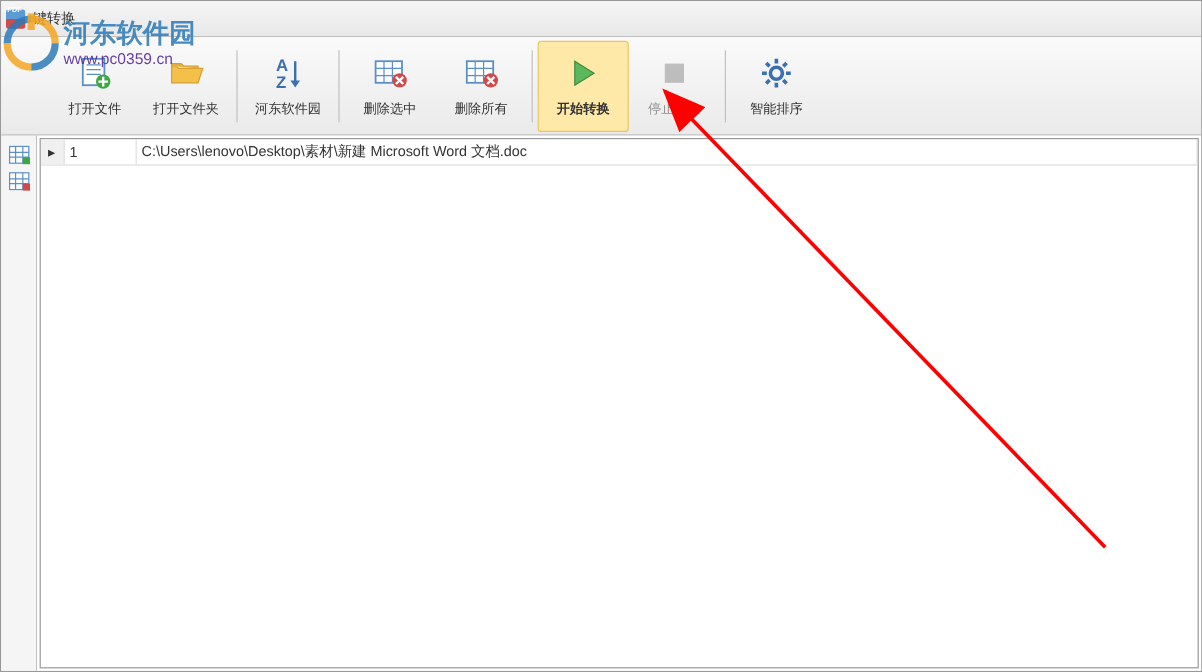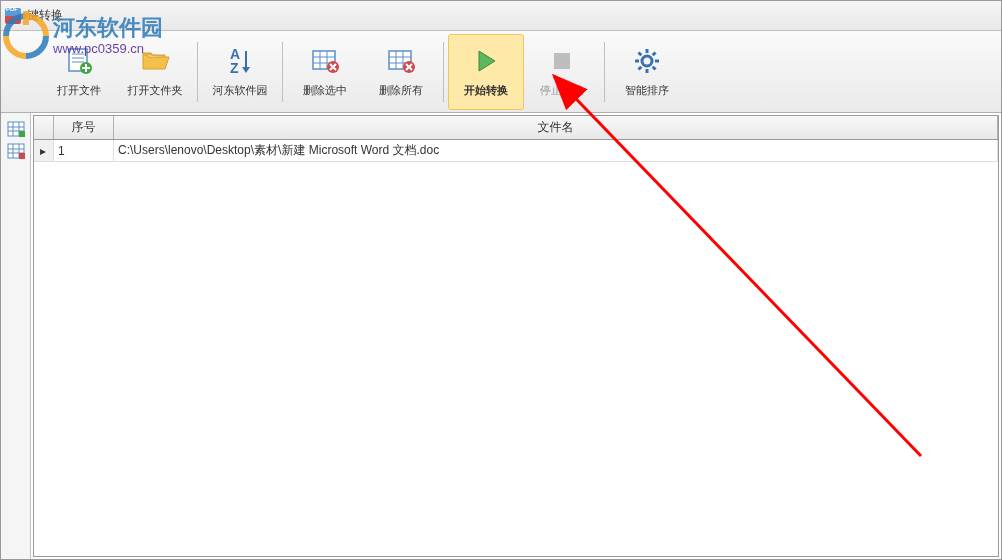--- a/index.html
+++ b/index.html
@@ -367,25 +367,20 @@
         <line x1="1" y1="10" x2="17" y2="10" stroke="#5a8fc7" stroke-width="1"></line>
         <line x1="6" y1="1" x2="6" y2="15" stroke="#5a8fc7" stroke-width="1"></line>
         <line x1="12" y1="1" x2="12" y2="15" stroke="#5a8fc7" stroke-width="1"></line>
         <rect x="12" y="10" width="6" height="6" fill="#d04a4a"></rect>
       </svg>
     </div>
   </div>
 
   <div class="main-content">
     <div class="table-container">
-      <div class="table-header">
-        <div class="th th-row-marker"></div>
-        <div class="th th-seq">序号</div>
-        <div class="th th-filename">文件名</div>
-      </div>
       <div class="table-row">
         <div class="td td-row-marker">▸</div>
         <div class="td td-seq">1</div>
         <div class="td td-filename">C:\Users\lenovo\Desktop\素材\新建 Microsoft Word 文档.doc</div>
       </div>
     </div>
   </div>
 </div>
 
 <svg class="arrow-annotation" width="1002" height="560" style="top:0;left:0;">

